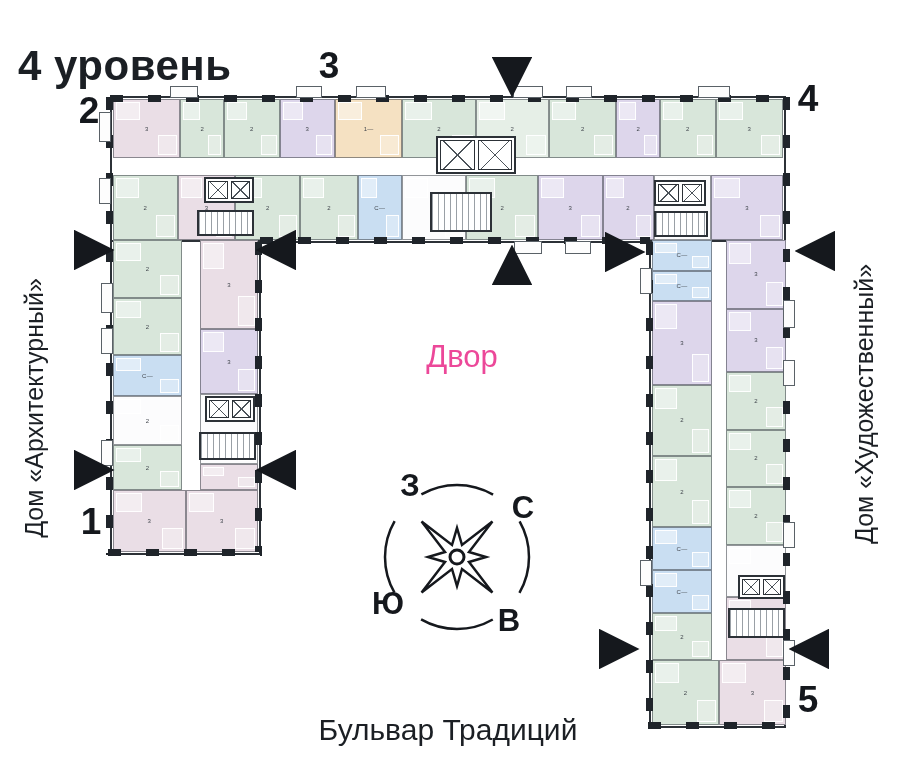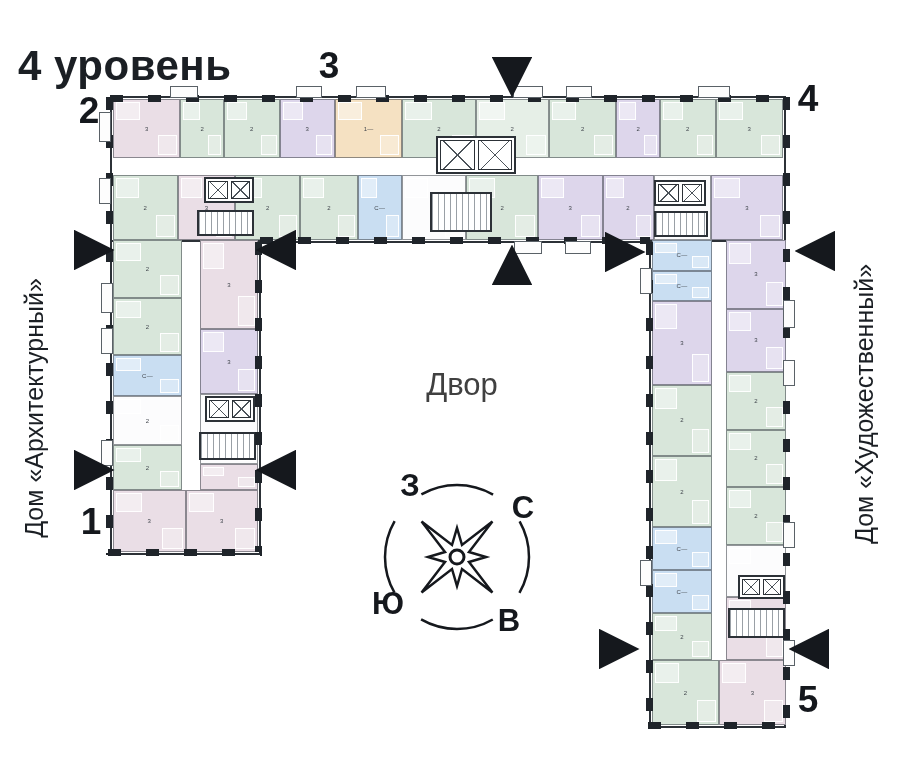--- a/index.html
+++ b/index.html
@@ -6,21 +6,21 @@
   .page{position:relative;width:905px;height:767px;background:#ffffff;overflow:hidden;
         font-family:"Liberation Sans",sans-serif;color:#15181d;padding-left:12px;}
   
   .title{position:absolute;left:18px;top:14px;font-size:42px;font-weight:700;
          letter-spacing:.5px;color:#1b1f24;}
   .house-label{position:absolute;white-space:nowrap;font-size:25px;font-weight:500;
                color:#1b1f24;transform:translate(-50%,-50%) rotate(-90deg);}
   .house-label.left{left:34px;top:408px;}
   .house-label.right{left:864px;top:404px;}
   .courtyard{position:absolute;left:462px;top:357px;transform:translate(-50%,-50%);
-             font-size:31px;font-weight:500;color:#404040;margin-top:28px;}
+             font-size:31px;font-weight:500;color:#ec4899;}
   .street{position:absolute;left:448px;top:730px;transform:translate(-50%,-50%);
           font-size:30px;font-weight:500;color:#1b1f24;}
   .entrance{position:absolute;font-size:37px;font-weight:700;color:#15181d;
             transform:translate(-50%,-50%);}
   .entrance.e1{left:91px;top:522px;}
   .entrance.e2{left:89px;top:111px;}
   .entrance.e3{left:329px;top:66px;}
   .entrance.e4{left:808px;top:99px;}
   .entrance.e5{left:808px;top:700px;}
   
@@ -306,20 +306,21 @@
       <line x1="295" y1="470" x2="269" y2="470" stroke="#15181d" stroke-width="4.5" marker-end="url(#ah)"></line>
       <line x1="606" y1="252" x2="632" y2="252" stroke="#15181d" stroke-width="4.5" marker-end="url(#ah)"></line>
       <line x1="834" y1="251" x2="808" y2="251" stroke="#15181d" stroke-width="4.5" marker-end="url(#ah)"></line>
       <line x1="600" y1="649" x2="626" y2="649" stroke="#15181d" stroke-width="4.5" marker-end="url(#ah)"></line>
       <line x1="828" y1="649" x2="802" y2="649" stroke="#15181d" stroke-width="4.5" marker-end="url(#ah)"></line>
     </svg>
 
   <div class="house-label left">Дом «Архитектурный»</div>
   <div class="house-label right">Дом «Художественный»</div>
   <div class="courtyard">Двор</div>
+  <div class="street">Бульвар Традиций</div>
 
   <span class="entrance e1">1</span>
   <span class="entrance e2">2</span>
   <span class="entrance e3">3</span>
   <span class="entrance e4">4</span>
   <span class="entrance e5">5</span>
 
   <div class="compass">
     <svg id="compass-svg" width="200" height="200" viewBox="-100 -100 200 200">
         <circle cx="0" cy="0" r="72" fill="none" stroke="#15181d" stroke-width="2.5" stroke-dasharray="75 38" stroke-dashoffset="37.5"></circle>

